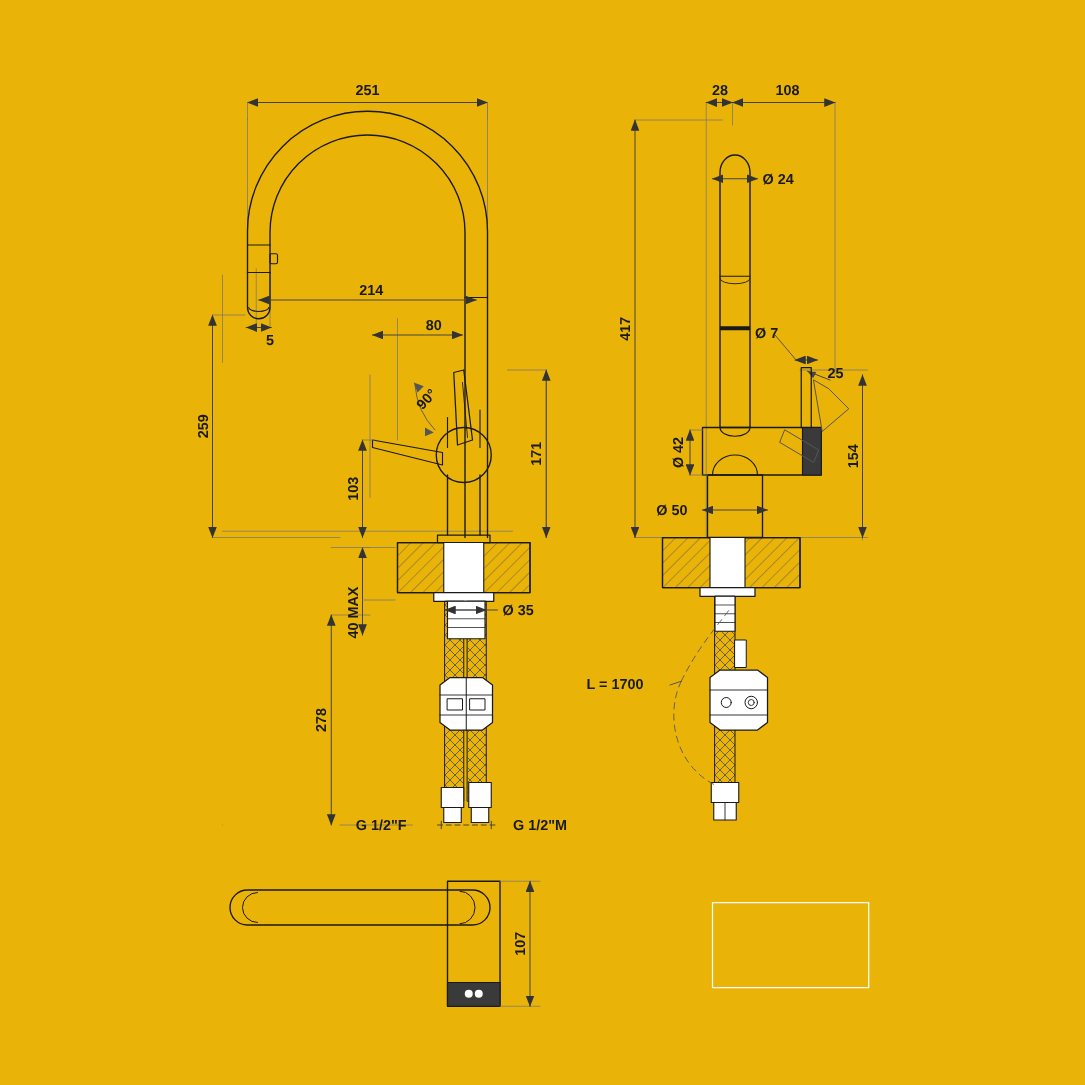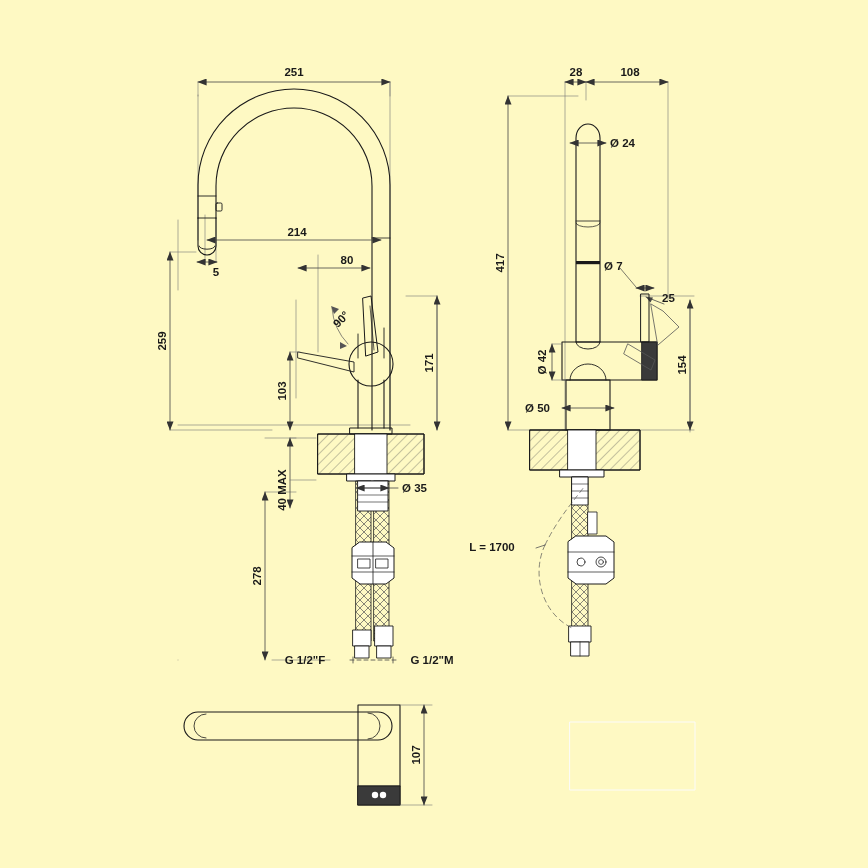--- a/index.html
+++ b/index.html
@@ -1,18 +1,18 @@
 <!DOCTYPE html>
 <html><head>
 <meta charset="utf-8">
 <style>
   html,body{margin:0;padding:0;background:#ffffff;}
   body{width:868px;height:868px;overflow:hidden;
        font-family:"Liberation Sans","DejaVu Sans",sans-serif;}
-  #sheet{position:relative;width:868px;height:868px;background:#fef9c3;}
+  #sheet{position:relative;width:868px;height:868px;background:#eab308;}
   svg{display:block;}
   .dimtxt-b{font-family:"Liberation Sans","DejaVu Sans",sans-serif;font-size:11.5px;fill:#1a1a1a;font-weight:bold;}
 </style>
 </head>
 <body>
 
 <div id="sheet">
 <svg width="868" height="868" viewBox="0 0 868 868">
   <defs>
     <marker id="ar" markerWidth="9" markerHeight="7" refX="8.6" refY="3.5" orient="auto" markerUnits="userSpaceOnUse">

